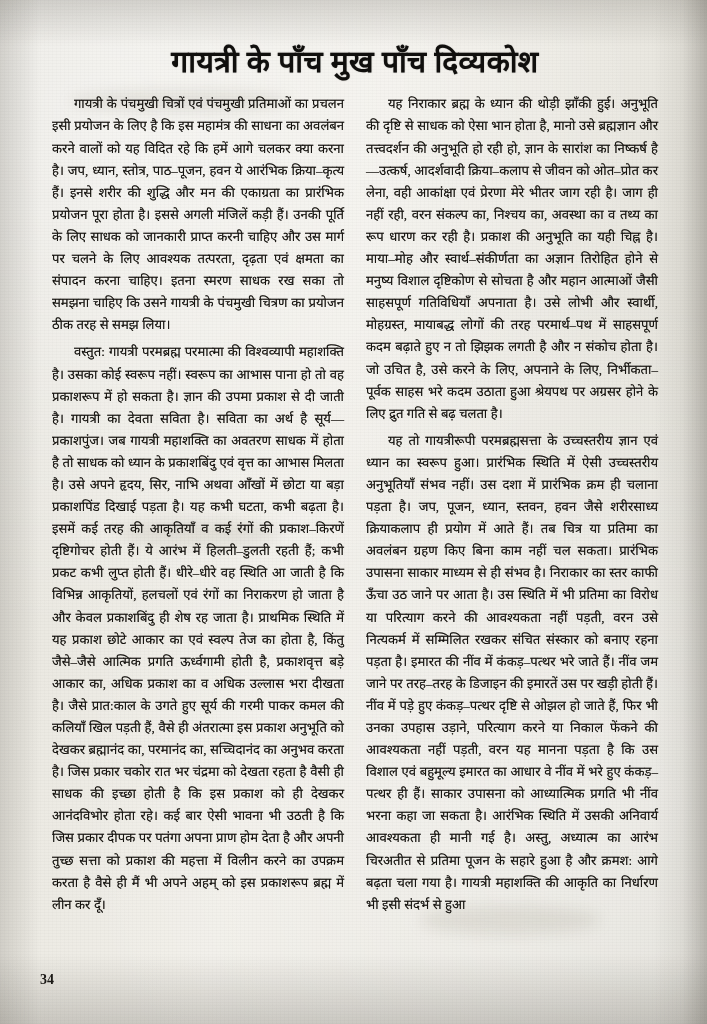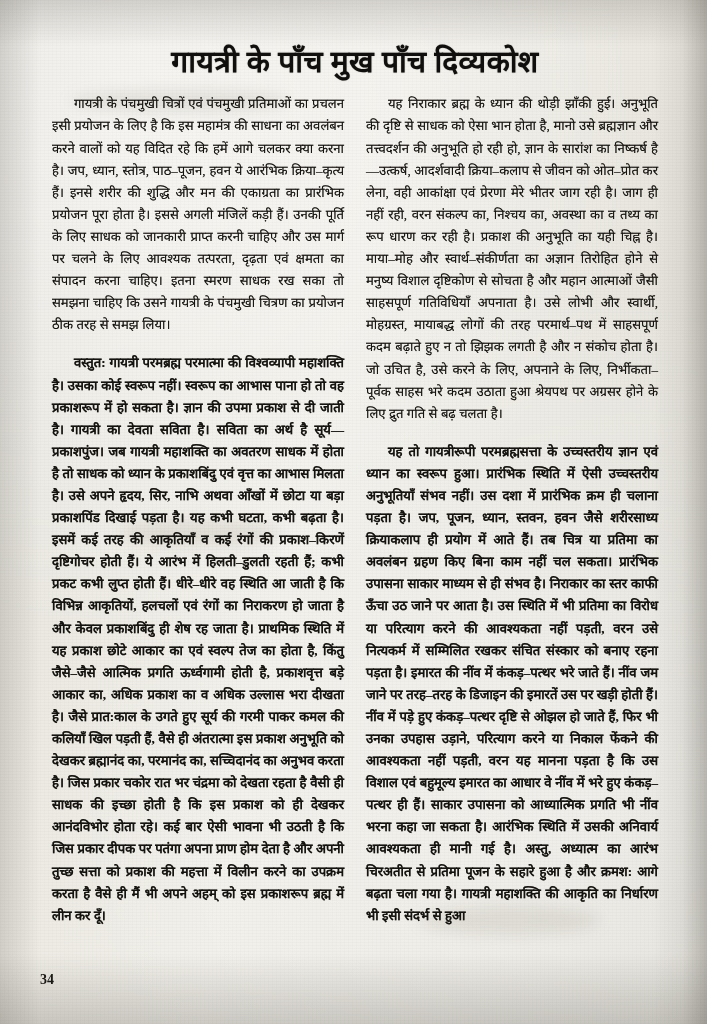--- a/index.html
+++ b/index.html
@@ -104,22 +104,21 @@
     text-justify: inter-word;
     font-family: "Liberation Serif", "DejaVu Serif", serif;
     font-size: 13.1px;
     line-height: 22.1px;
     color: #15130f;
     text-indent: 22px;
     word-spacing: 0.2px;
     text-shadow: 0 0 0.6px rgba(25,22,18,0.5);
   }
   .para + .para {
-    margin-top: 16px;
-    font-weight: bold;
+    margin-top: 5px;
   }
   .para.last-left {
     text-align-last: left;
   }
 
   
   .folio {
     position: absolute;
     left: 40px;
     bottom: 36px;

